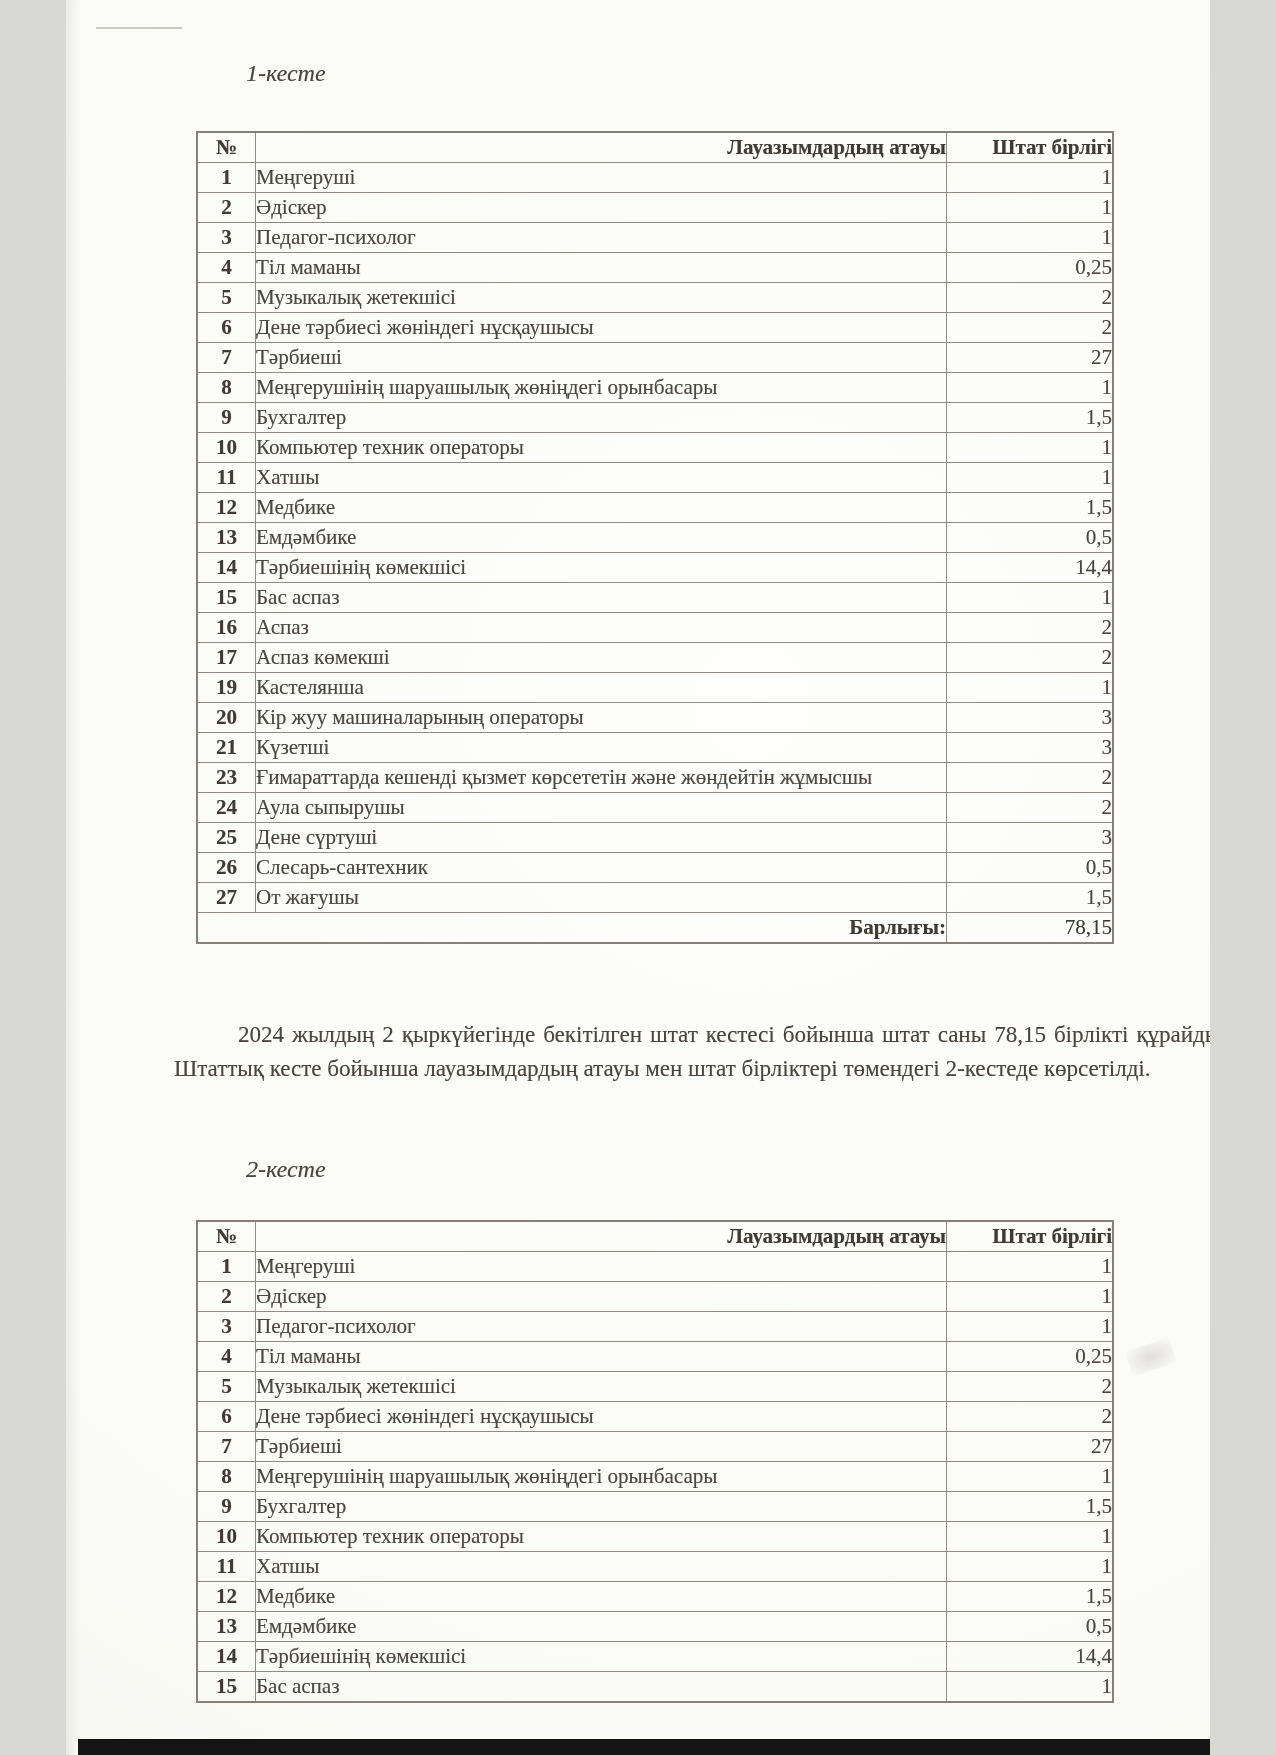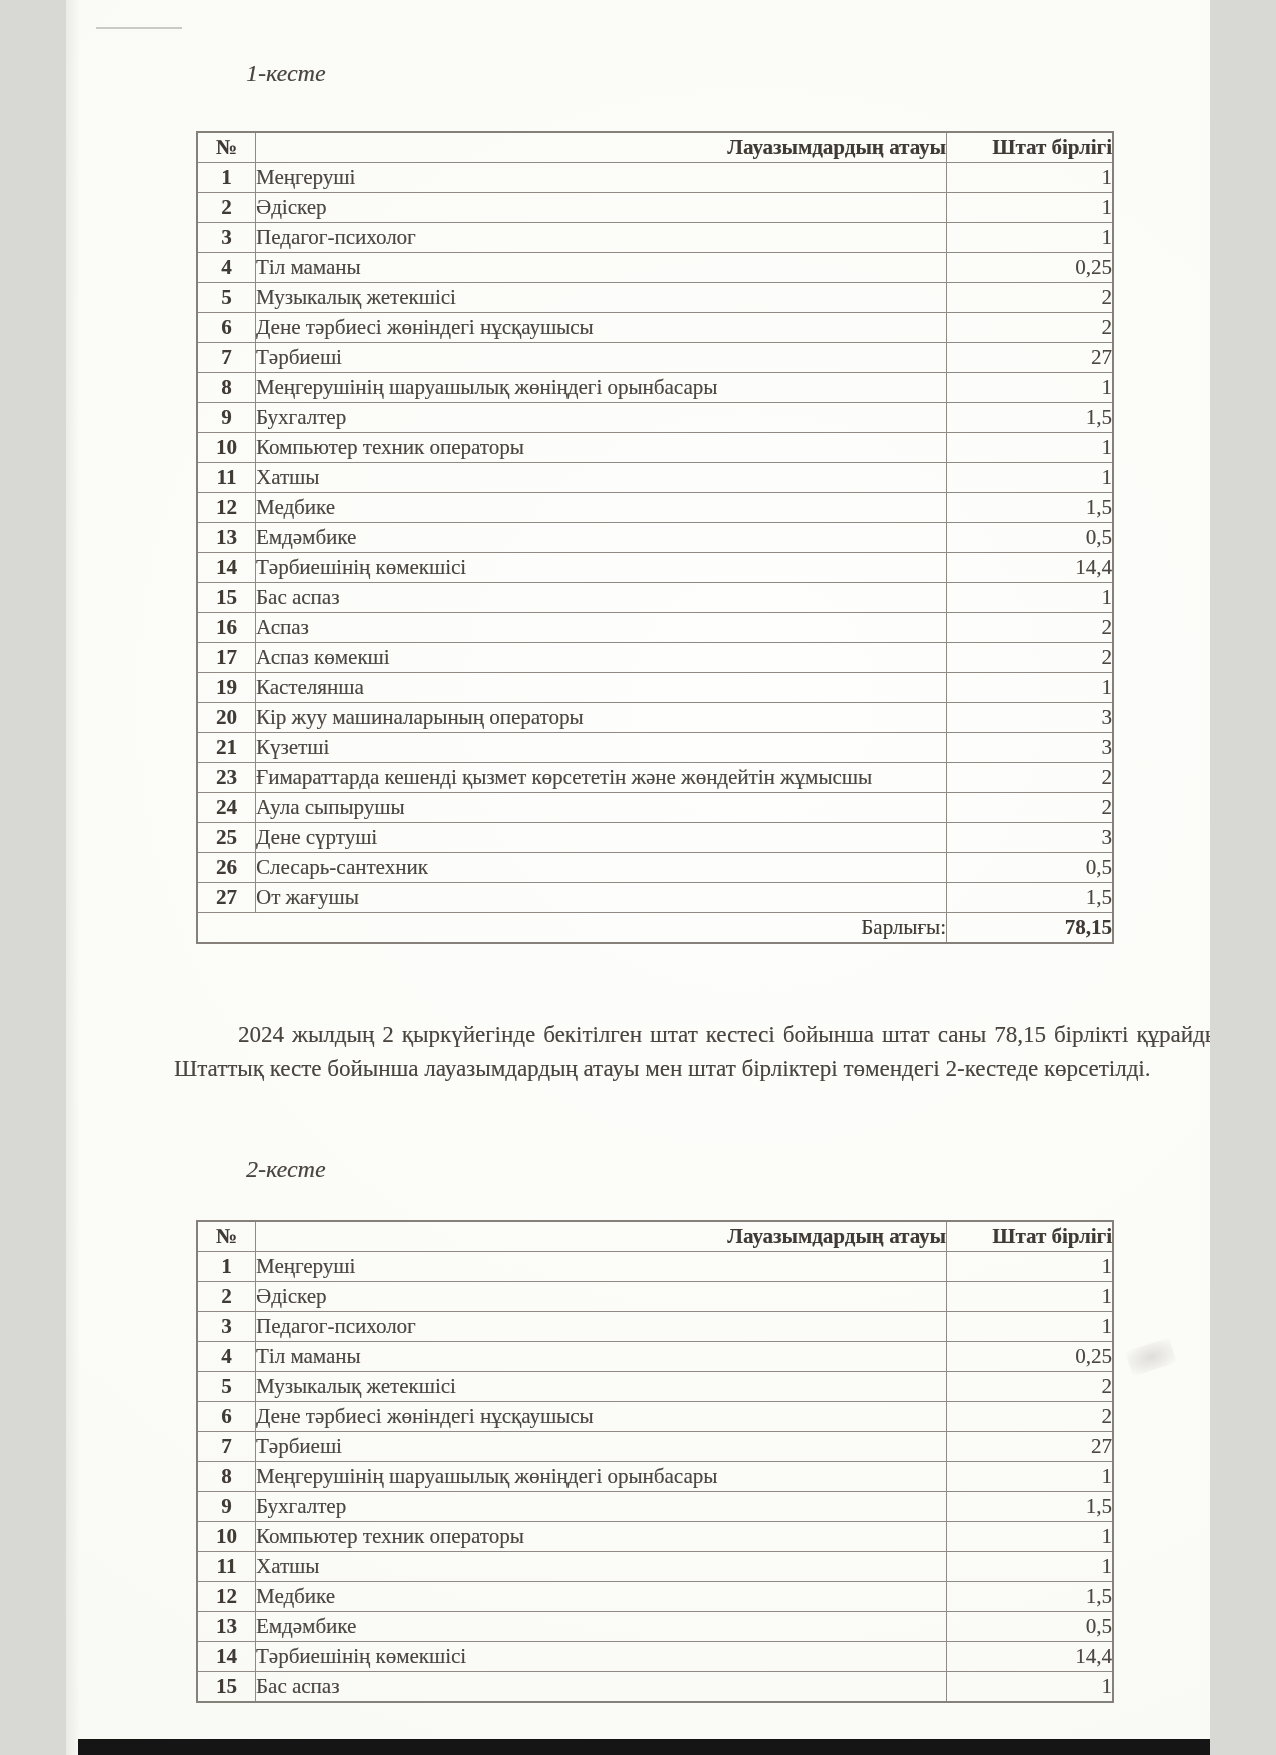--- a/index.html
+++ b/index.html
@@ -60,24 +60,24 @@
   .doc-table { border: 2px solid #85817a; }
   .doc-table th { font-weight: bold; color: #3f3a34; }
   .col-no { width: 57px; text-align: center; }
   .col-name { width: 690px; text-align: left; padding-left: 14px; }
   .col-units { width: 165px; text-align: right; }
   th.col-name { text-align: right; padding-left: 0; }
   .doc-table tbody td.col-no { font-weight: bold; color: #403b35; }
   .total-label {
     text-align: right;
     padding-right: 22px;
-    font-weight: normal;
+    font-weight: bold;
     color: #3f3a34;
   }
-  .total-value { font-weight: bold; color: #3f3a34; }
+  .total-value { font-weight: normal; color: #3f3a34; }
 
   .body-paragraph {
     position: absolute;
     left: 108px;
     top: 1018px;
     width: 1052px;
     font-size: 23px;
     line-height: 34px;
     text-align: justify;
     text-indent: 64px;

